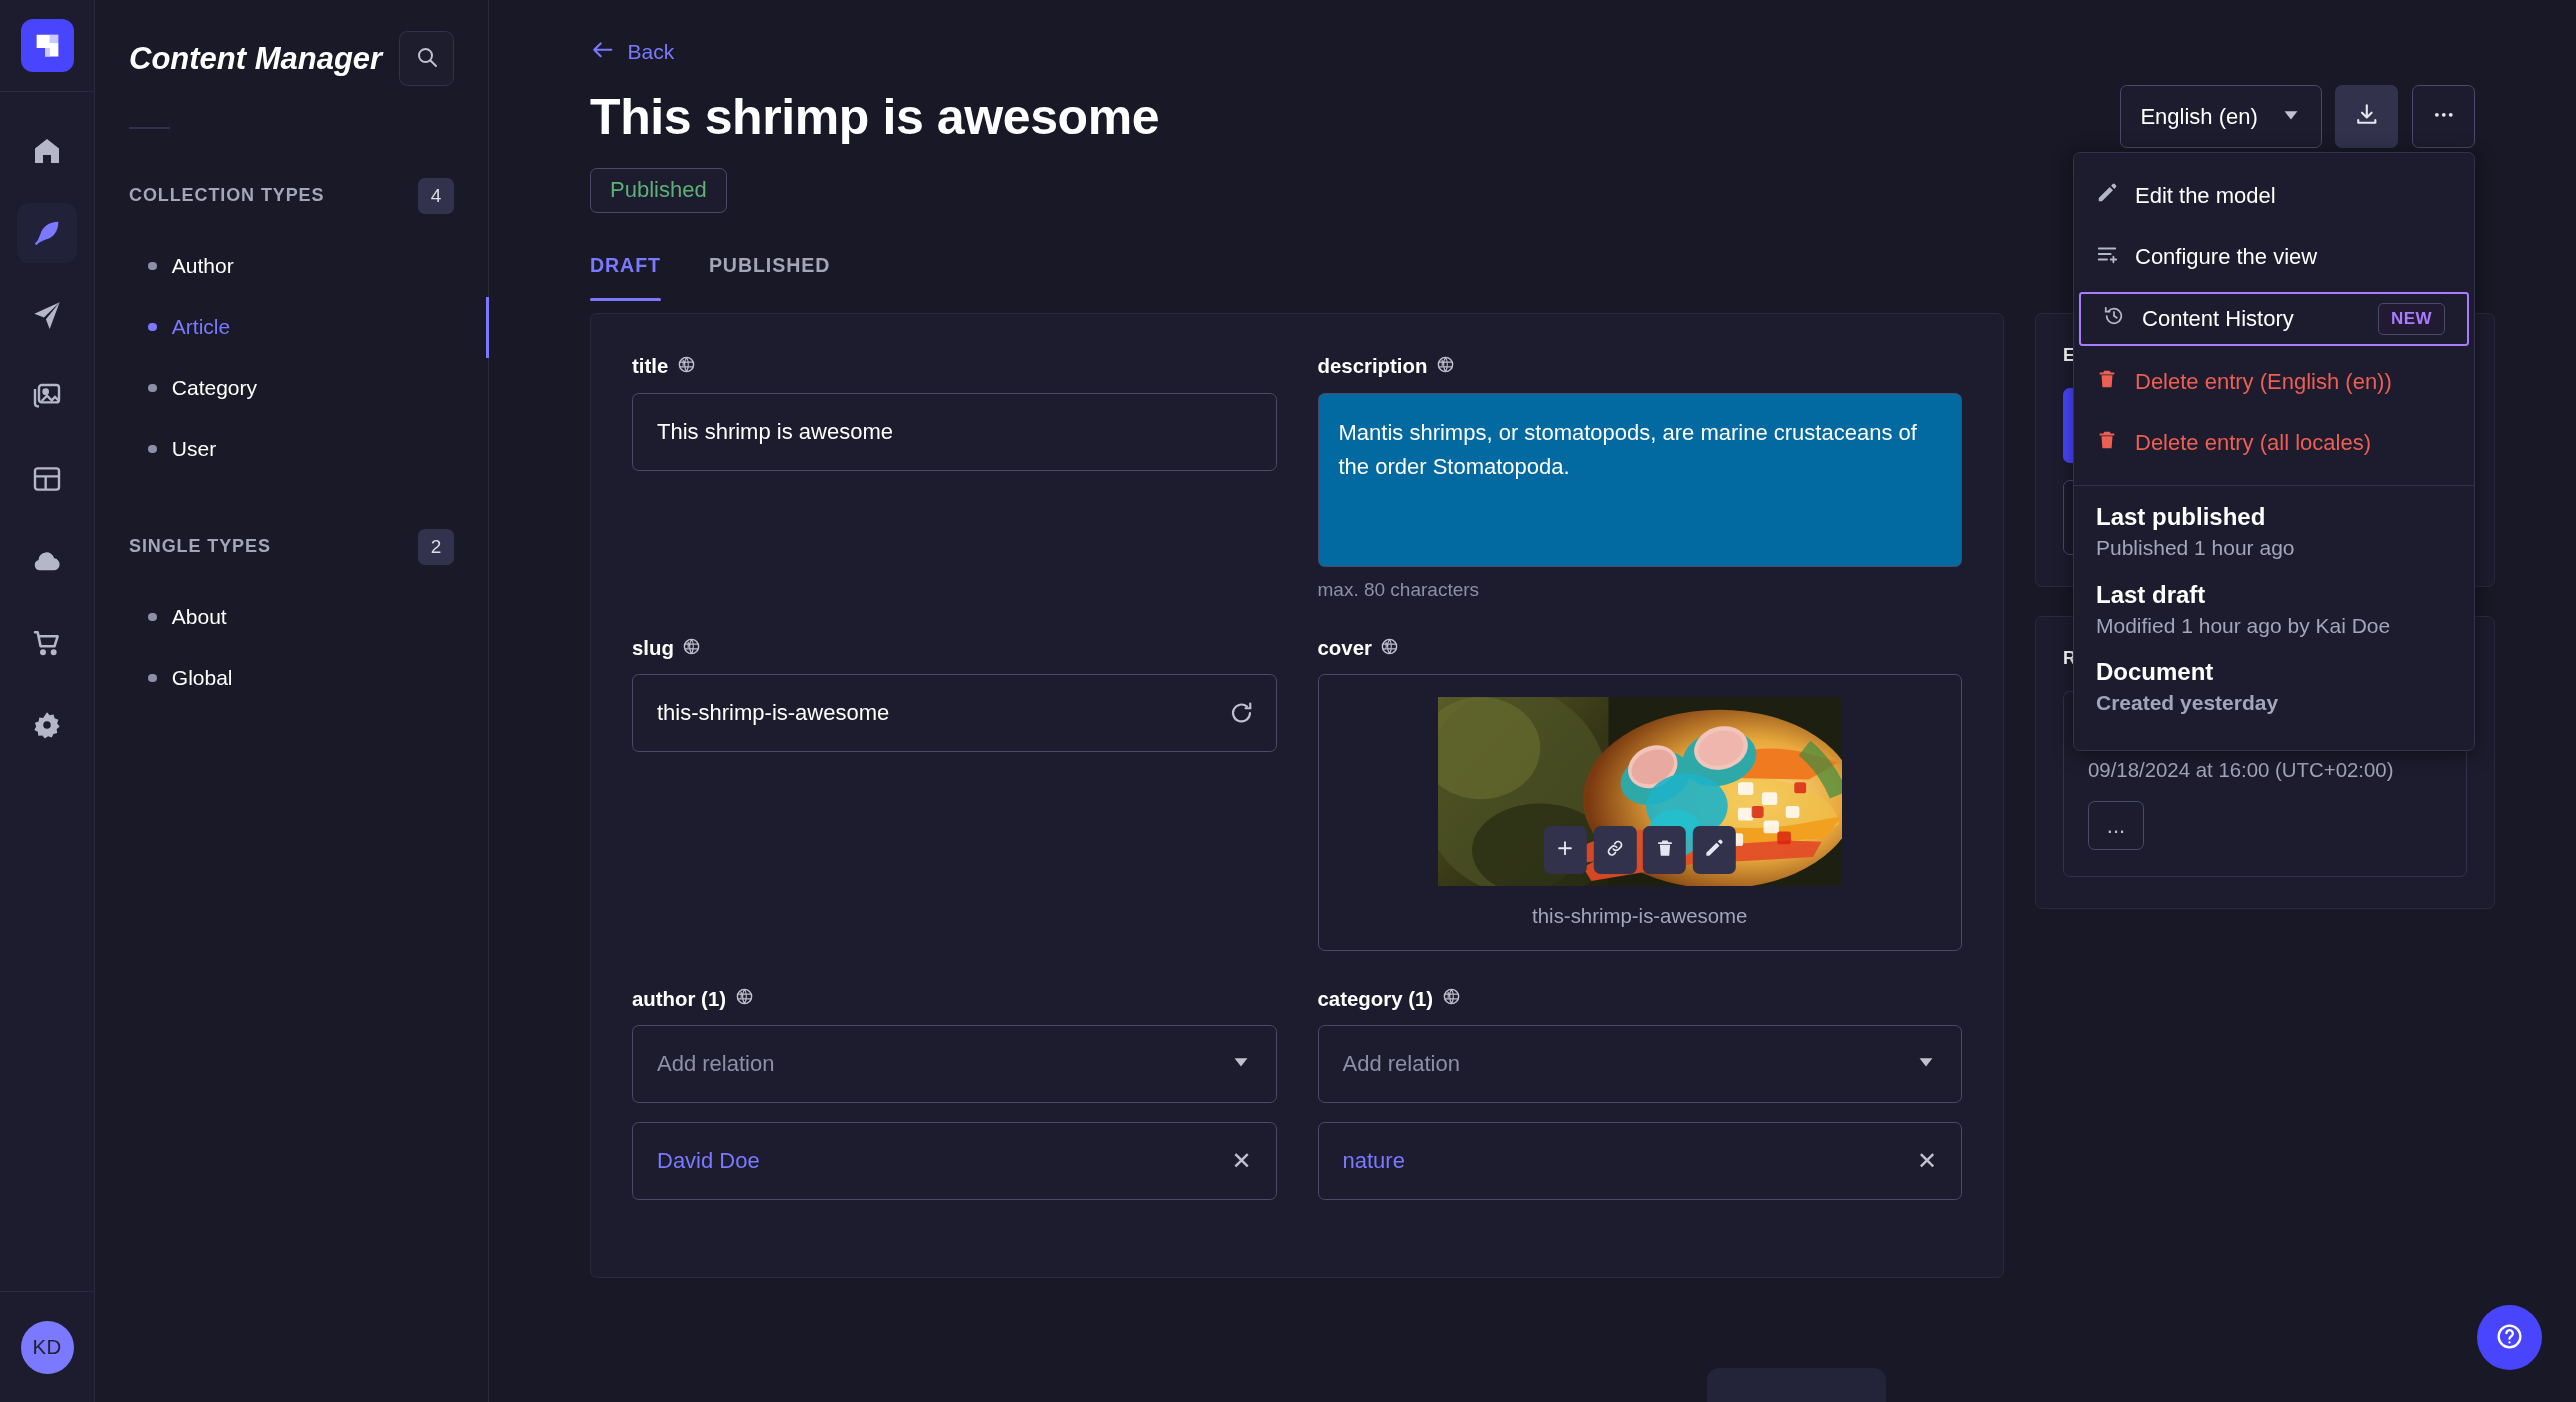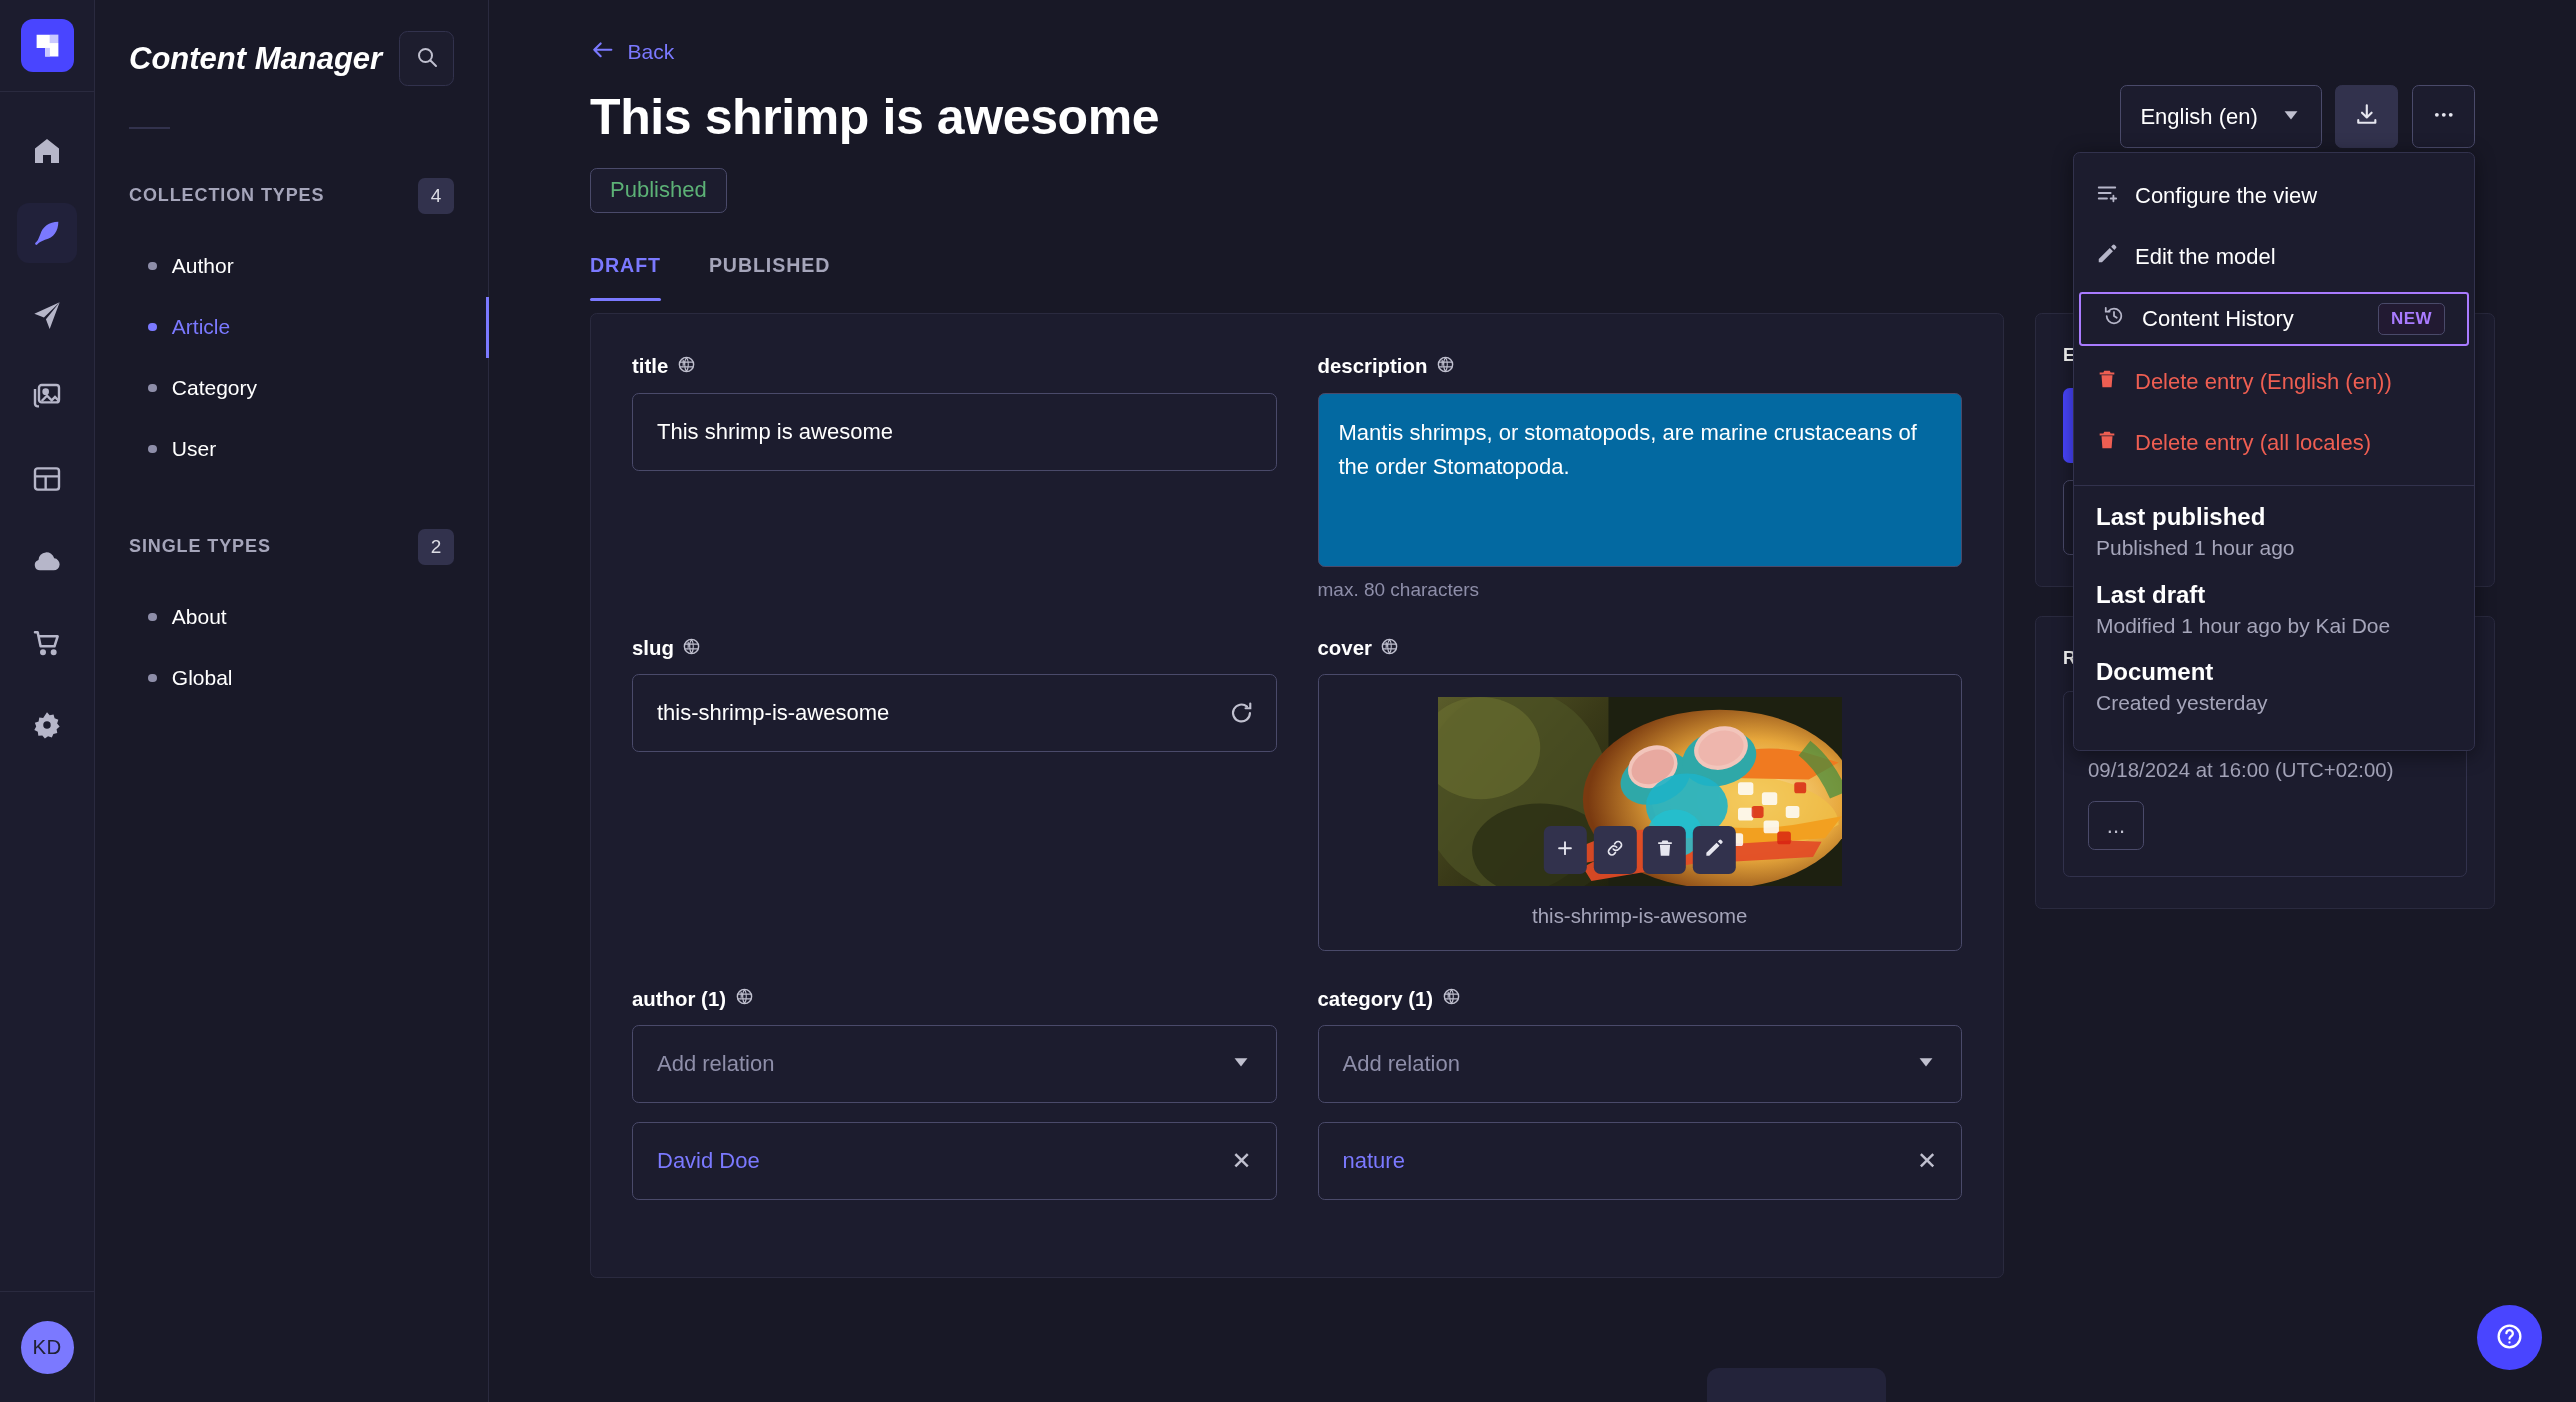--- a/index.html
+++ b/index.html
@@ -271,21 +271,21 @@
   .menu-badge {
     margin-left: auto;
     padding: 5.1px 12px; border-radius: 5.1px;
     border: 0.9px solid #4a4a6a; background: #221a32;
     color: #a97bff; font-size: 17px; font-weight: bold; letter-spacing: 0.4px;
   }
   .menu-sep { height: 0.9px; background: #32324d; margin: 12px 0; }
   .menu-info { padding: 5.1px 22px 8.5px 22px; }
   .menu-info-title { font-size: 24px; font-weight: bold; color: #ffffff; }
   .menu-info-sub { font-size: 21px; color: #a5a5ba; margin-top: 5.1px; margin-bottom: 20.4px; }
-  .menu-info-sub.last { margin-bottom: 26px; }
+  .menu-info-sub.last { margin-bottom: 26px; font-weight: bold; }
 
   
   .help-fab {
     position: absolute; right: 34px; bottom: 32px;
     width: 65px; height: 65px; border-radius: 50%;
     background: #4945ff; display: flex; align-items: center;
     justify-content: center; cursor: pointer; z-index: 20;
   }
   
   .bottom-pill {
@@ -714,34 +714,34 @@
               <circle cx="12" cy="12" r="1.8"></circle>
               <circle cx="18.5" cy="12" r="1.8"></circle>
           </svg>
         </span>
       </div>
     </div>
 
     <div class="menu">
       <div class="menu-item">
         <span>
+          <svg width="22" height="22" viewBox="0 0 24 24" fill="#b6b6c9">
+            <path d="M3 17.5L15 5.5l3.5 3.5L6.5 21H3v-3.5zM16.5 4l1.7-1.7a1.6 1.6 0 012.3 0l1.2 1.2a1.6 1.6 0 010 2.3L20 7.5 16.5 4z"></path>
+          </svg>
+        </span>
+        <span>Edit the model</span>
+      </div>
+      <div class="menu-item">
+        <span>
           <svg width="22" height="22" viewBox="0 0 24 24" stroke="#b6b6c9" stroke-width="2" stroke-linecap="round">
             <path d="M3 6h18M3 12h13M3 18h9"></path>
               <path d="M19 15v6M16 18h6"></path>
           </svg>
         </span>
         <span>Configure the view</span>
-      </div>
-      <div class="menu-item">
-        <span>
-          <svg width="22" height="22" viewBox="0 0 24 24" fill="#b6b6c9">
-            <path d="M3 17.5L15 5.5l3.5 3.5L6.5 21H3v-3.5zM16.5 4l1.7-1.7a1.6 1.6 0 012.3 0l1.2 1.2a1.6 1.6 0 010 2.3L20 7.5 16.5 4z"></path>
-          </svg>
-        </span>
-        <span>Edit the model</span>
       </div>
       <div class="menu-item highlighted">
         <span>
           <svg width="22" height="22" viewBox="0 0 24 24" fill="none" stroke="#b6b6c9" stroke-width="1.9" stroke-linecap="round">
             <path d="M4 12a8 8 0 108-8 8 8 0 00-6 2.8"></path>
               <path d="M3 3v4.2h4.2"></path>
               <path d="M12 7.5V12l3 2"></path>
           </svg>
         </span>
         <span>Content History</span>

